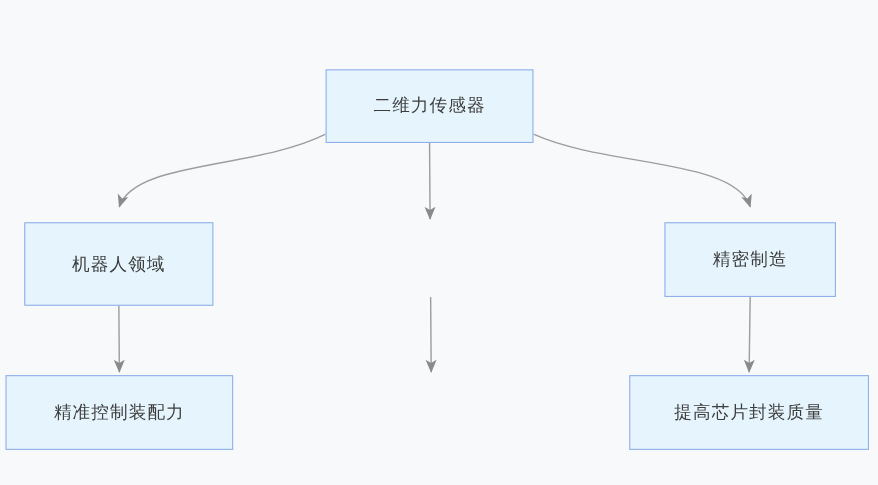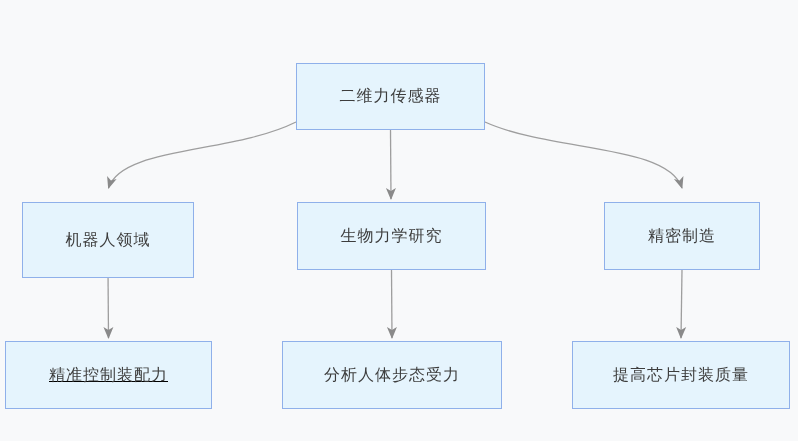--- a/index.html
+++ b/index.html
@@ -39,21 +39,21 @@
     font-size: 16px;
     letter-spacing: 1px;
     white-space: nowrap;
     text-align: center;
   }
   
   .n-root        { left: 296px; top: 63px;  width: 189px; height: 67px; }
   .n-robotics    { left: 22px;  top: 202px; width: 172px; height: 76px; }
   .n-biomech     { left: 297px; top: 202px; width: 189px; height: 68px; }
   .n-precision   { left: 604px; top: 202px; width: 156px; height: 68px; justify-content: center; }
-  .n-assembly    { left: 5px;   top: 341px; width: 207px; height: 68px; text-decoration: underline; }
+  .n-assembly    { left: 5px;   top: 341px; width: 207px; height: 68px; }
   .n-gait        { left: 282px; top: 341px; width: 220px; height: 68px; }
   .n-chip        { left: 572px; top: 341px; width: 218px; height: 68px; }
 
   .edge {
     stroke: #9E9E9E;
     stroke-width: 1.3;
     fill: none;
   }
 </style>
 </head>
@@ -76,33 +76,27 @@
   </svg>
 
   <div class="node n-root">
     <span>二维力传感器</span>
   </div>
 
   <div class="node n-robotics">
     <span>机器人领域</span>
   </div>
 
-  <div class="node n-biomech">
-    <span>生物力学研究</span>
-  </div>
 
   <div class="node n-precision">
     <span>精密制造</span>
   </div>
 
   <div class="node n-assembly">
     <span>精准控制装配力</span>
   </div>
 
-  <div class="node n-gait">
-    <span>分析人体步态受力</span>
-  </div>
 
   <div class="node n-chip">
     <span>提高芯片封装质量</span>
   </div>
 
 </div>
 
 </body></html>

